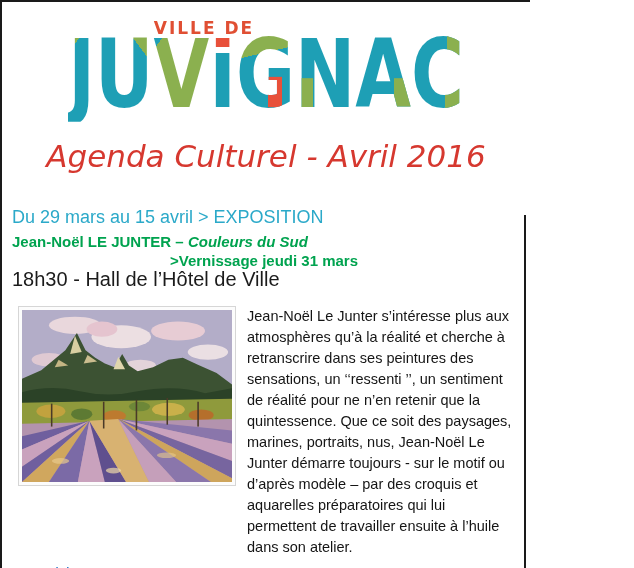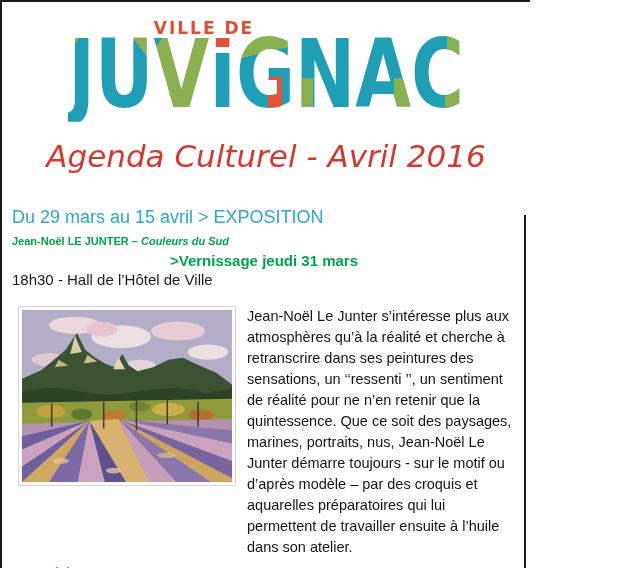--- a/index.html
+++ b/index.html
@@ -83,25 +83,25 @@
     color:#d6382f;
     font-style:italic;
   }
   
   .event{padding:0 14px 0 10px;margin-top:26px;}
   .evt-dates{
     color:#2ba9c9;font-size:18px;line-height:23px;font-weight:normal;margin-top:32px;
   }
   .evt-artist{
     margin-top:3px;
-    color:#00a34f;font-weight:bold;font-size:11px;line-height:19px;
+    color:#00a34f;font-weight:bold;font-size:15px;line-height:19px;
   }
   .evt-artist .expo-title{font-style:italic;}
   .evt-vernissage{color:#00a34f;font-weight:bold;font-size:15px;line-height:19px;text-align:center;}
-  .evt-time{color:#1b1b1b;font-size:15px;line-height:19px;}
+  .evt-time{color:#1b1b1b;font-size:20px;line-height:19px;}
   .evt-body{display:flex;margin-top:17px;padding-left:6px;}
   .painting-frame{
     flex:0 0 auto;
     width:210px;height:172px;
     border:1px solid #d6d6d6;
     padding:3px;background:#fcfcfc;
   }
   .painting-frame svg{display:block;width:100%;height:100%;}
   .evt-desc{
     margin:0 0 0 11px;

